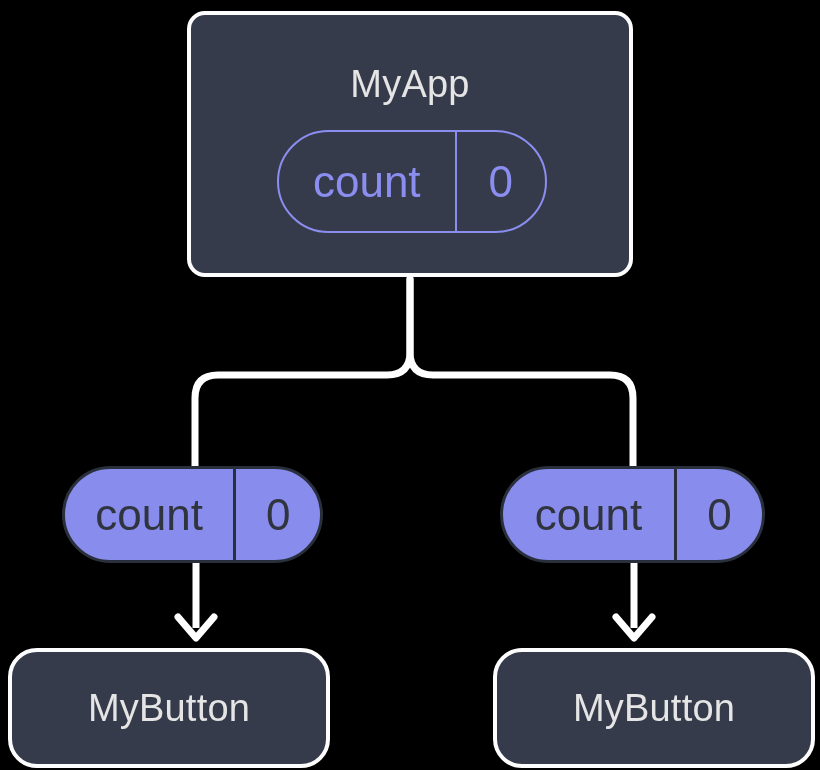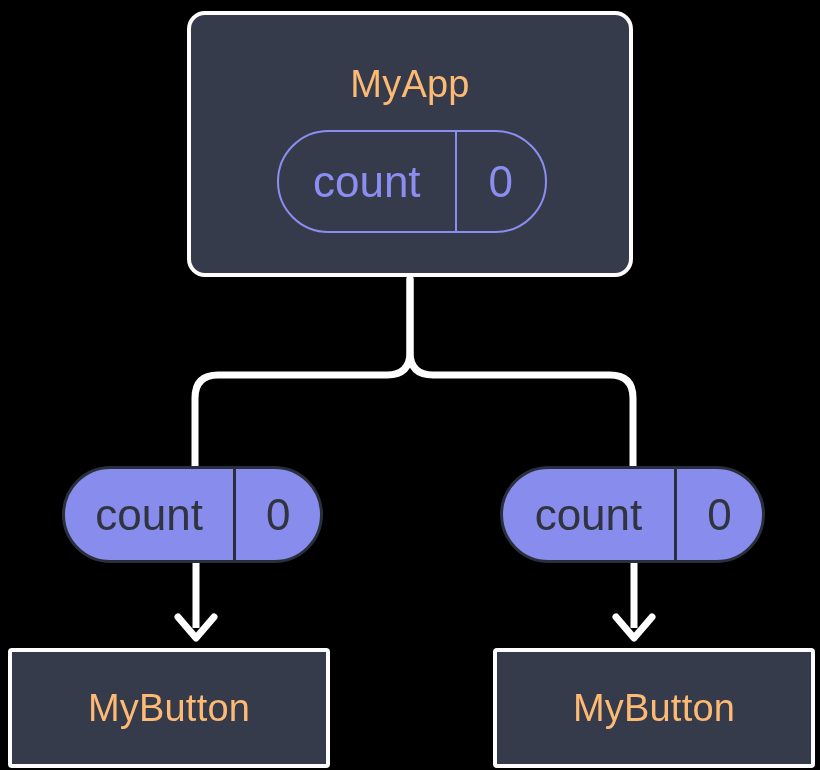--- a/index.html
+++ b/index.html
@@ -27,27 +27,27 @@
     height: 770px;
     pointer-events: none;
   }
 
   
   .comp-box {
     position: absolute;
     box-sizing: border-box;
     background: #353b4a;
     border: 4px solid #fdfdfd;
-    border-radius: 4px;
+    border-radius: 29px;
     display: flex;
     flex-direction: column;
     align-items: center;
   }
   .comp-title {
-    color: #fdba74;
+    color: #e5e5e5;
     font-size: 38px;
     line-height: 1;
     font-weight: 400;
     letter-spacing: 0.2px;
     white-space: nowrap;
   }
 
   #node-myapp {
     left: 187px;
     top: 11px;

